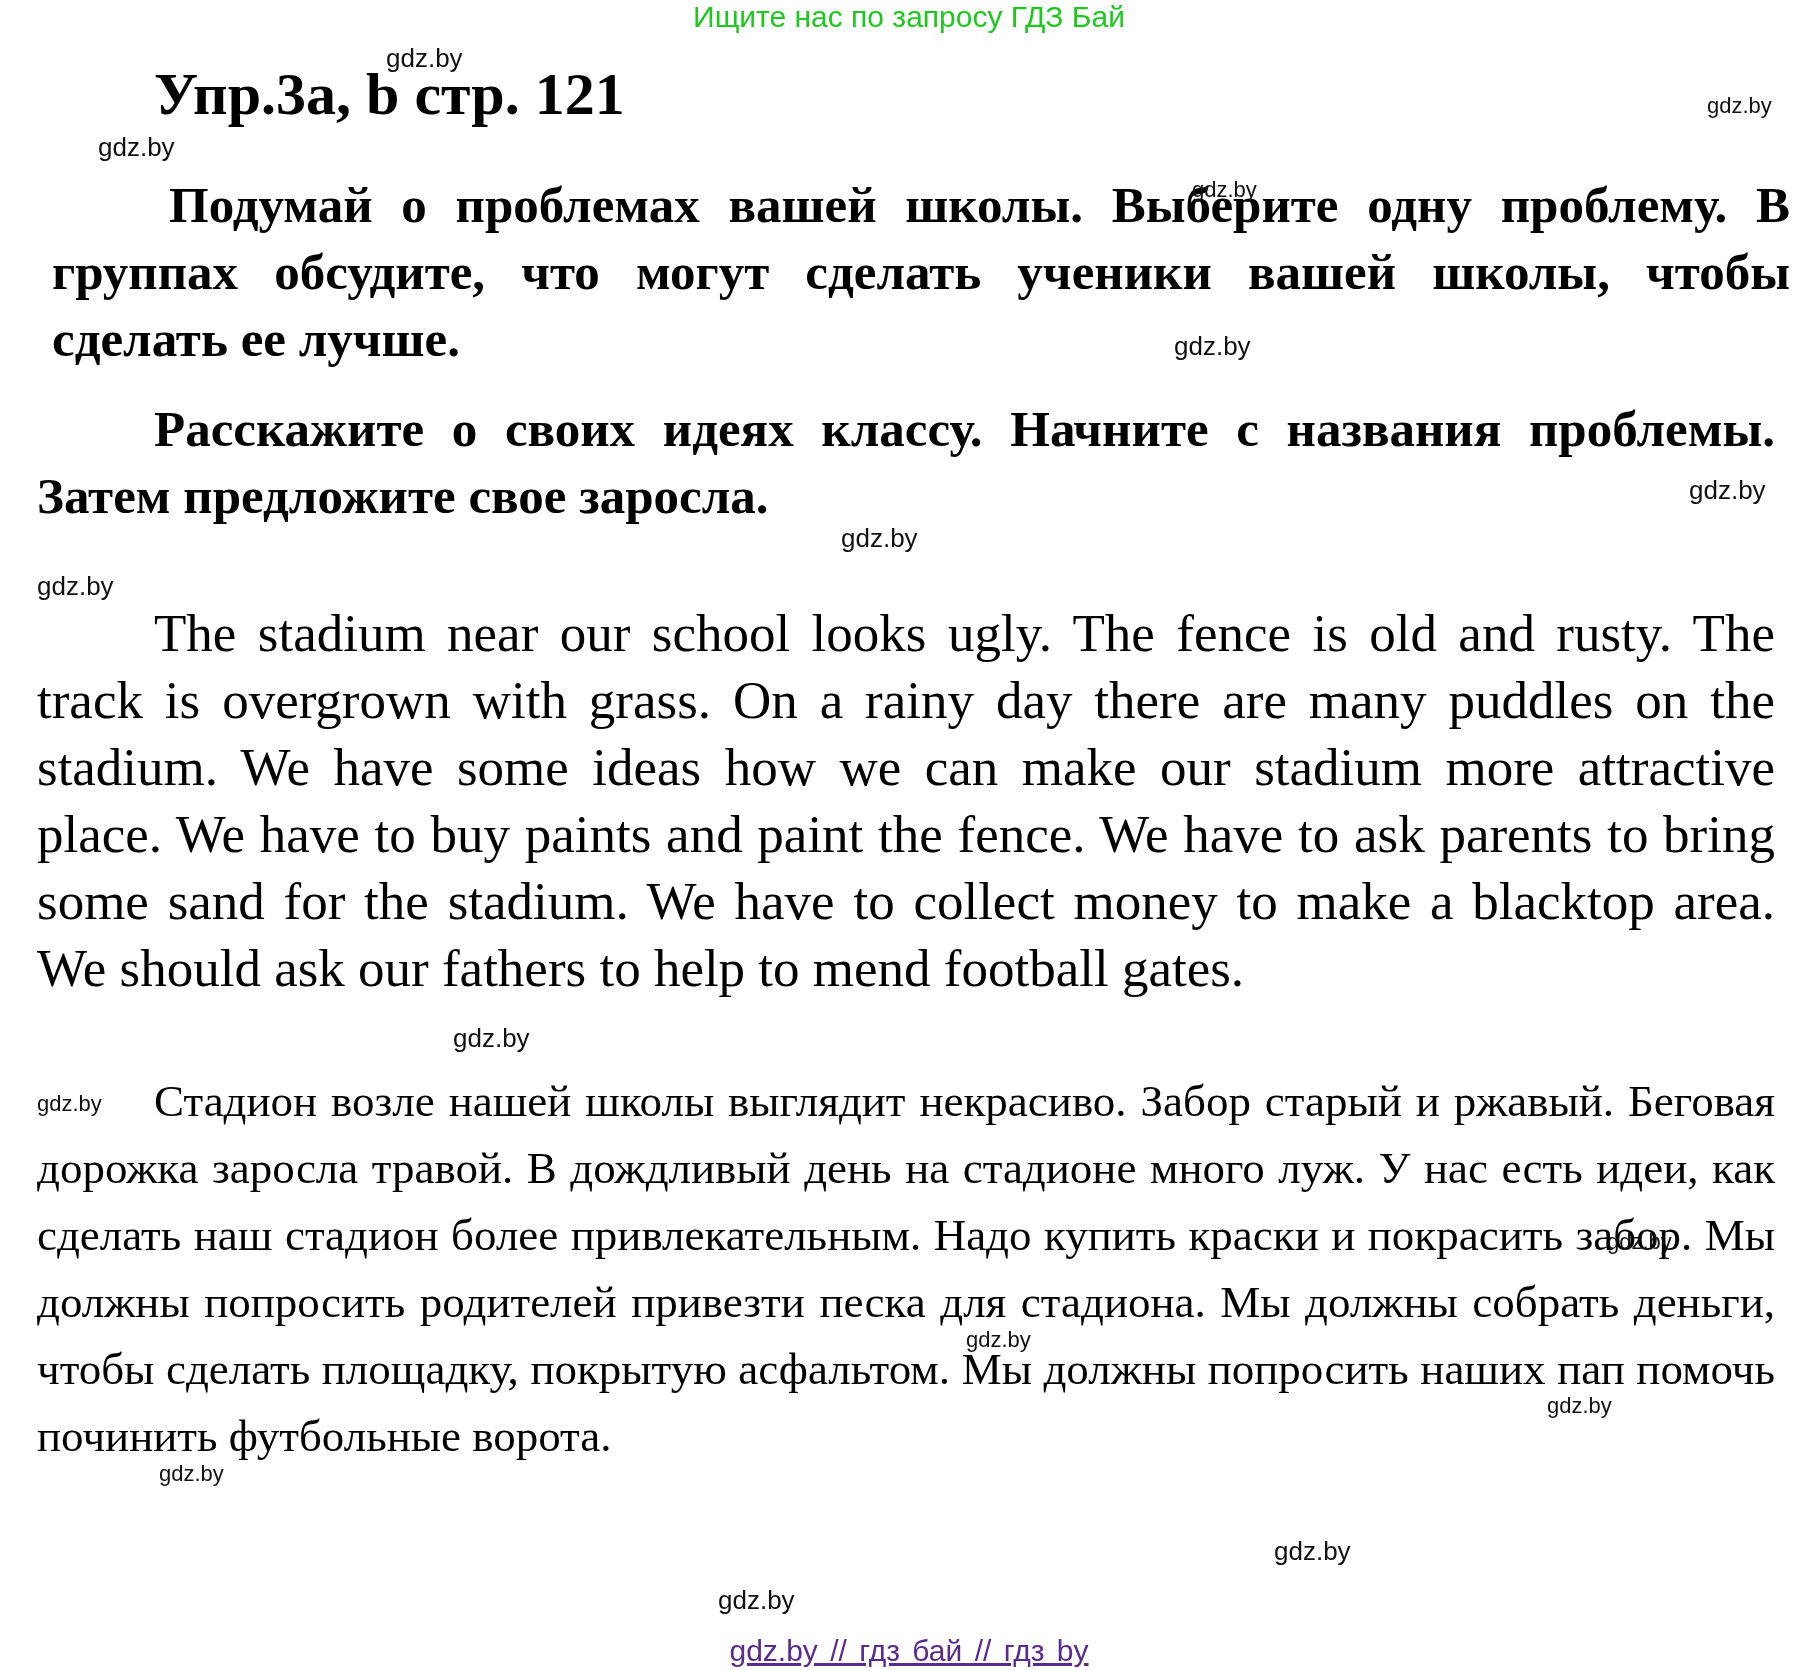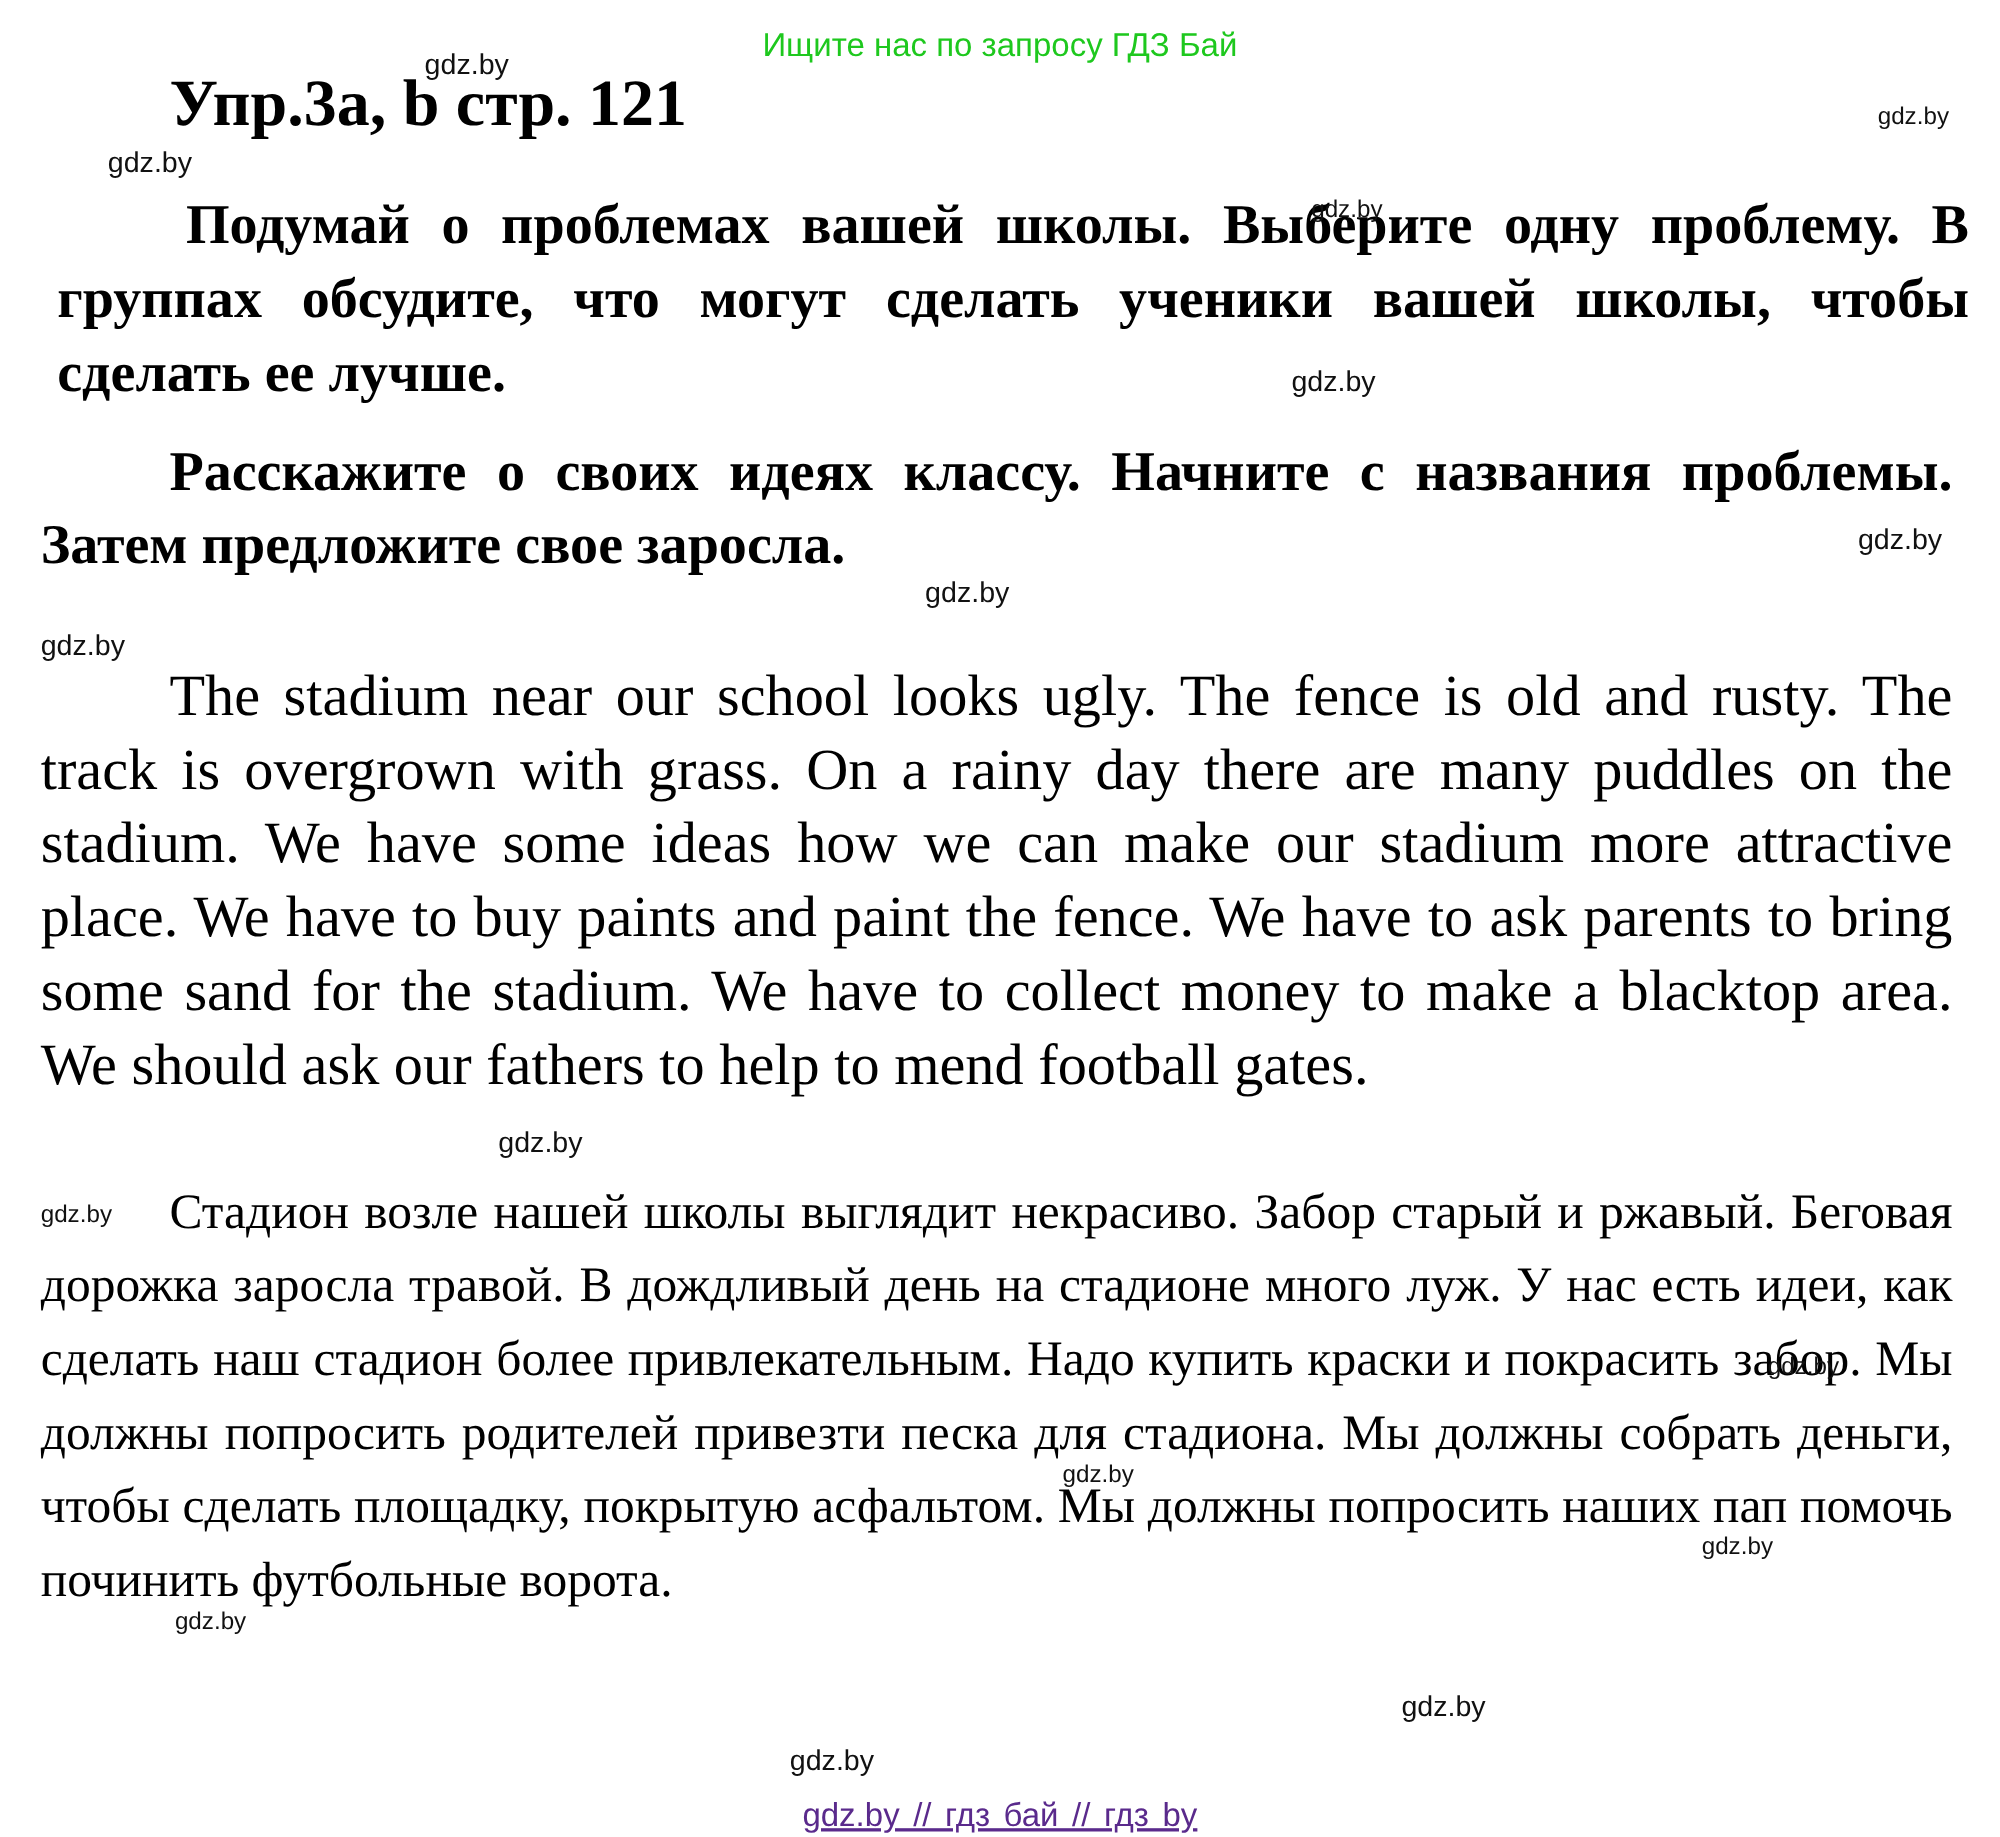--- a/index.html
+++ b/index.html
@@ -1,21 +1,20 @@
 <!DOCTYPE html>
 <html><head>
 <meta charset="utf-8">
 <style>
   html, body { margin: 0; padding: 0; background: #ffffff; }
   body { width: 1818px; height: 1670px; position: relative; overflow: hidden; }
   .banner {
     position: absolute; left: 0; top: 0; width: 1818px; text-align: center;
     font-family: "Liberation Sans", sans-serif; font-size: 30px; color: #1ec81e;
     line-height: 34px;
-    margin-top: 25px;
   }
   .title {
     position: absolute; left: 154px; top: 60px;
     font-family: "Liberation Serif", serif; font-weight: bold; font-size: 60px; line-height: 68px;
     color: #000;
   }
   .para {
     position: absolute; left: 37px; width: 1738px;
     font-family: "Liberation Serif", serif; color: #000;
     text-align: justify; text-align-last: left;

